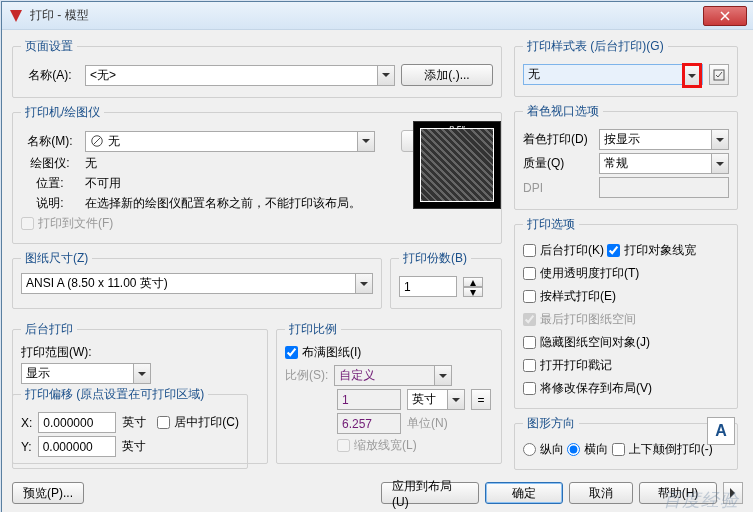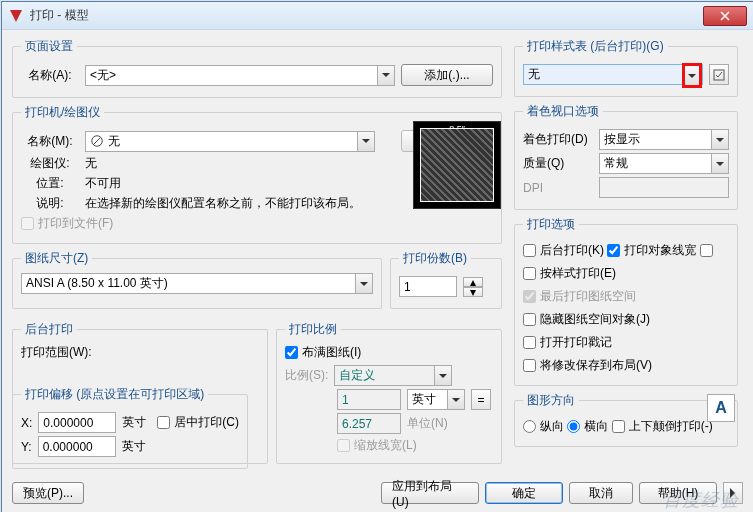--- a/index.html
+++ b/index.html
@@ -8,21 +8,21 @@
 .titlebar { height: 28px; background: linear-gradient(#eaf3fb, #d6e5f5); display: flex; align-items: center; padding: 0 6px; border-bottom: 1px solid #c4d5e6; }
 .titlebar .logo { width: 16px; height: 16px; margin-right: 6px; }
 .titlebar .title { flex: 1; color: #333; }
 .close-btn { width: 44px; height: 20px; background: linear-gradient(#e27777, #c83a3a); border: 1px solid #8b2020; border-radius: 2px; display: flex; align-items: center; justify-content: center; color: #fff; font-weight: bold; cursor: pointer; }
 .body { position: relative; padding: 8px 0; height: calc(100% - 28px); }
 fieldset { border: 1px solid #d0d0d0; border-radius: 2px; margin: 0 0 6px 0; padding: 6px 8px 8px 8px; }
 legend { padding: 0 4px; color: #1a4f8a; }
 .row { display: flex; align-items: center; margin: 3px 0; gap: 6px; }
 .lbl { min-width: 58px; text-align: center; }
 .combo, .input { height: 21px; border: 1px solid #aaa; background: #fff; display: flex; align-items: center; padding: 0 4px; position: relative; }
-.combo.disabled, .input.disabled { background: #f0f0f0; color: #0f766e; text-align: right; }
+.combo.disabled, .input.disabled { background: #f0f0f0; color: #701a75; text-align: right; }
 .combo .arrow { position: absolute; right: 0; top: 0; width: 17px; height: 100%; background: linear-gradient(#f8f8f8,#e0e0e0); border-left: 1px solid #aaa; display:flex; align-items:center; justify-content:center; }
 .arrow::after { content:""; border: 4px solid transparent; border-top-color:#333; margin-top:4px; }
 .btn { height: 22px; border: 1px solid #8a8a8a; background: linear-gradient(#fdfdfd,#e5e5e5); border-radius: 3px; padding: 0 10px; display: inline-flex; align-items: center; cursor: pointer; }
 .btn.disabled { color: #999; border-color: #bbb; }
 .checkbox, .radio { display: inline-flex; align-items: center; gap: 4px; }
 .checkbox input, .radio input { margin: 0; }
 .left-col { position: absolute; left: 10px; top: 8px; width: 490px; }
 .right-col { position: absolute; left: 512px; top: 8px; width: 224px; }
 .plot-style-combo { border: 1px solid #7eb4ea; background: #e8f1fb; height: 21px; display:flex; align-items:center; padding:0 4px; position:relative; flex:1; }
 .red-arrow-box { position:absolute; right:0; top:-2px; width:20px; height:25px; border:3px solid #e11; background:linear-gradient(#f8f8f8,#e0e0e0); display:flex; align-items:center; justify-content:center; }
@@ -131,20 +131,24 @@
               <div class="mini-btn" style="height:10px">▾</div>
             </div>
           </div>
         </fieldset>
       </div>
 
       <div style="display:flex; gap:8px; margin-top:6px">
         <fieldset style="width:256px">
           <legend>后台打印</legend>
           <div>打印范围(W):</div>
+          <div class="combo" style="width:130px;margin-top:2px">
+            <span>显示</span>
+            <span class="arrow"></span>
+          </div>
         </fieldset>
 
         <fieldset style="flex:1">
           <legend>打印比例</legend>
           <label class="checkbox">
               <input type="checkbox" checked="" style="">
               <span>布满图纸(I)</span>
             </label>
           <div class="row">
             <span class="disabled-text">比例(S):</span>
@@ -244,20 +248,21 @@
         <label class="checkbox row">
             <input type="checkbox" style="">
             <span>后台打印(K)</span>
           </label>
         <label class="checkbox row">
             <input type="checkbox" checked="" style="">
             <span>打印对象线宽</span>
           </label>
         <label class="checkbox row">
             <input type="checkbox" style="">
+            <span>使用透明度打印(T)</span>
           </label>
         <label class="checkbox row">
             <input type="checkbox" style="">
             <span>按样式打印(E)</span>
           </label>
         <label class="checkbox row disabled-text">
             <input type="checkbox" checked="" disabled="" style="">
             <span>最后打印图纸空间</span>
           </label>
         <label class="checkbox row">

